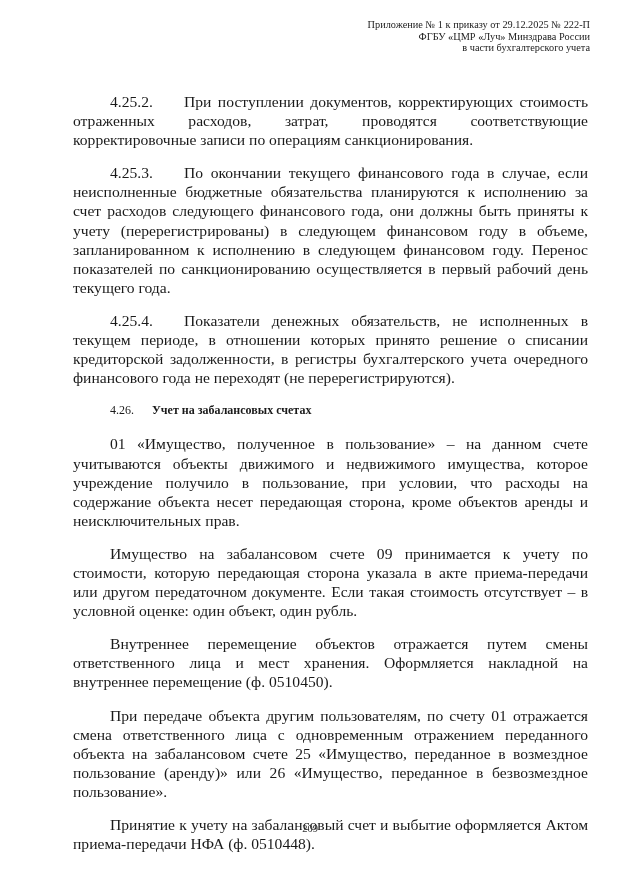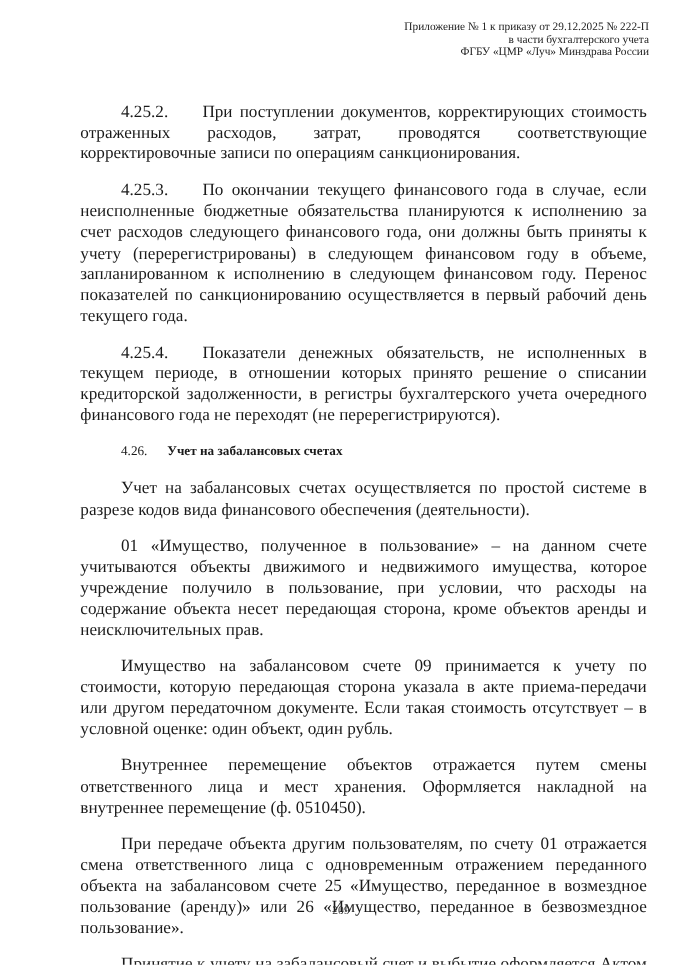--- a/index.html
+++ b/index.html
@@ -65,35 +65,34 @@
       text-align: center;
       font-size: 10.5px;
       color: #333;
     }
   </style>
 </head>
 <body>
 
 <div class="header">
   <div>Приложение № 1 к приказу от 29.12.2025 № 222-П</div>
+  <div>ФГБУ «ЦМР «Луч» Минздрава России</div>
   <div>в части бухгалтерского учета</div>
-  <div>ФГБУ «ЦМР «Луч» Минздрава России</div>
 </div>
 
 <div class="content">
 
   <p class="p"><span class="num">4.25.2.</span><span>При поступлении документов, корректирующих стоимость отраженных расходов, затрат, проводятся соответствующие корректировочные записи по операциям санкционирования.</span></p>
 
   <p class="p"><span class="num">4.25.3.</span><span>По окончании текущего финансового года в случае, если неисполненные бюджетные обязательства планируются к исполнению за счет расходов следующего финансового года, они должны быть приняты к учету (перерегистрированы) в следующем финансовом году в объеме, запланированном к исполнению в следующем финансовом году. Перенос показателей по санкционированию осуществляется в первый рабочий день текущего года.</span></p>
 
   <p class="p"><span class="num">4.25.4.</span><span>Показатели денежных обязательств, не исполненных в текущем периоде, в отношении которых принято решение о списании кредиторской задолженности, в регистры бухгалтерского учета очередного финансового года не переходят (не перерегистрируются).</span></p>
 
   <div class="heading"><span class="num">4.26.</span><span class="title">Учет на забалансовых счетах</span></div>
 
-  <p class="p">Учет на забалансовых счетах осуществляется по простой системе в разрезе кодов вида финансового обеспечения (деятельности).</p>
 
   <p class="p"><span class="b">01 «Имущество, полученное в пользование»</span><span> – на данном счете учитываются объекты движимого и недвижимого имущества, которое учреждение получило в пользование, при условии, что расходы на содержание объекта несет передающая сторона, кроме объектов аренды и неисключительных прав.</span></p>
 
   <p class="p">Имущество на забалансовом счете 09 принимается к учету по стоимости, которую передающая сторона указала в акте приема-передачи или другом передаточном документе. Если такая стоимость отсутствует – в условной оценке: один объект, один рубль.</p>
 
   <p class="p">Внутреннее перемещение объектов отражается путем смены ответственного лица и мест хранения. Оформляется накладной на внутреннее перемещение (ф. 0510450).</p>
 
   <p class="p">При передаче объекта другим пользователям, по счету 01 отражается смена ответственного лица с одновременным отражением переданного объекта на забалансовом счете 25 «Имущество, переданное в возмездное пользование (аренду)» или 26 «Имущество, переданное в безвозмездное пользование».</p>
 
   <p class="p">Принятие к учету на забалансовый счет и выбытие оформляется Актом приема-передачи НФА (ф. 0510448).</p>

